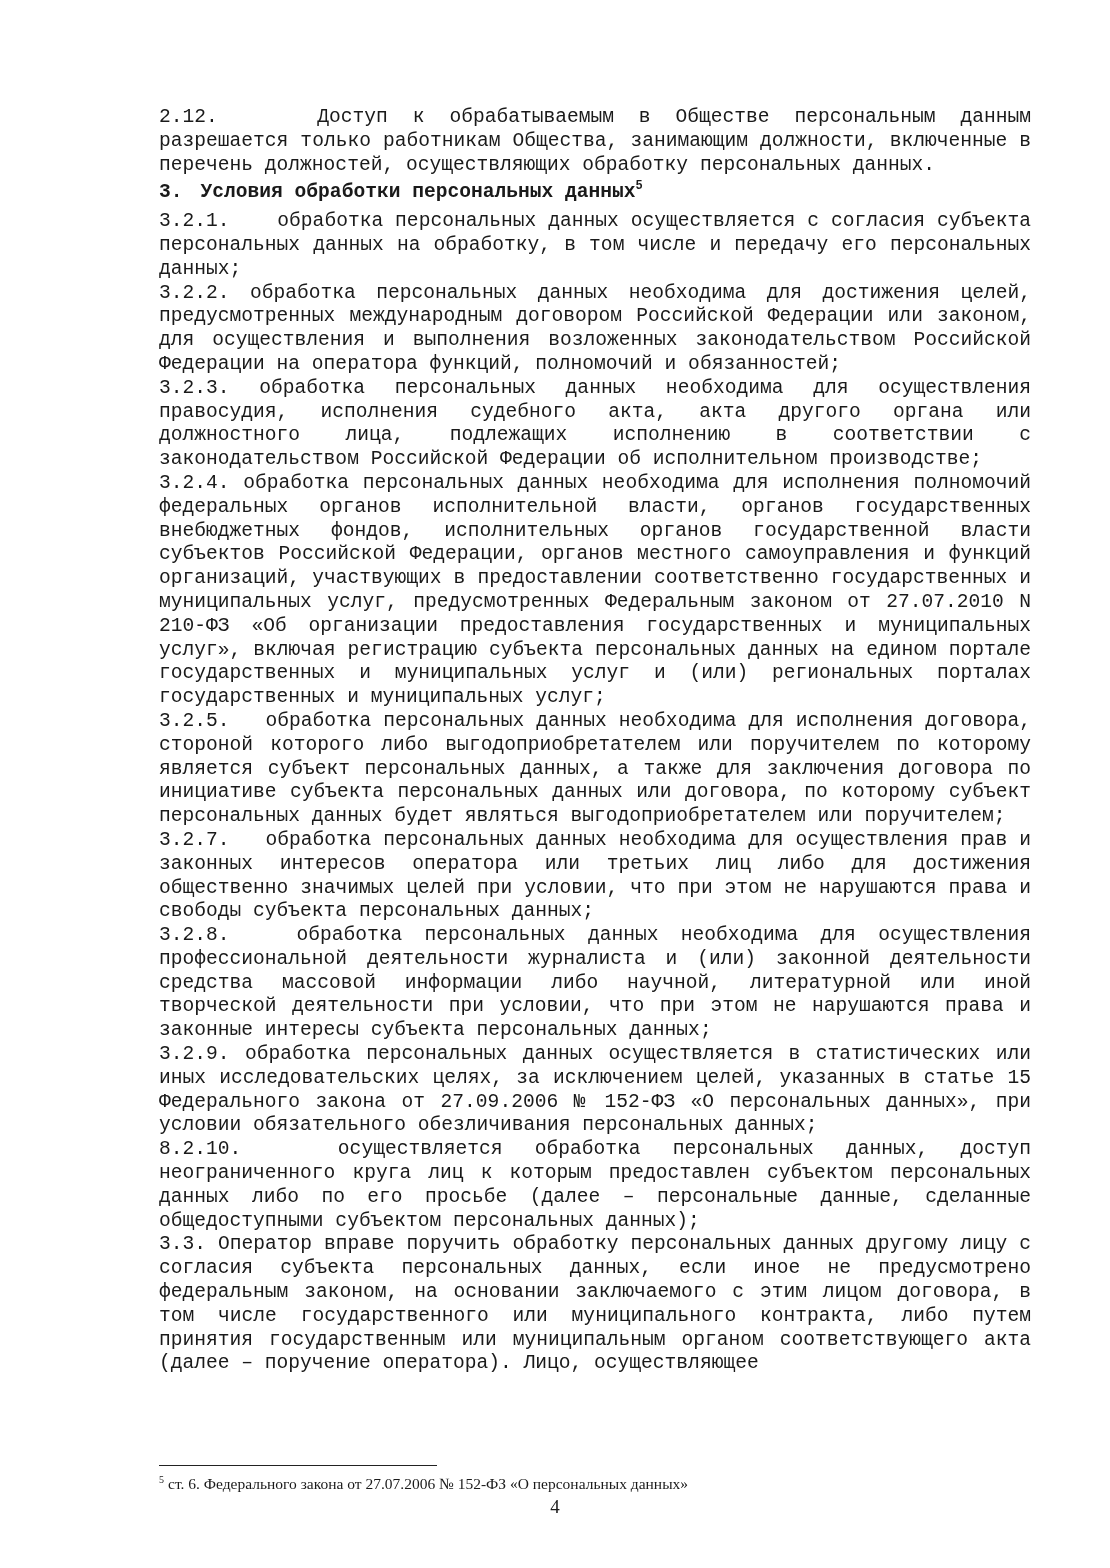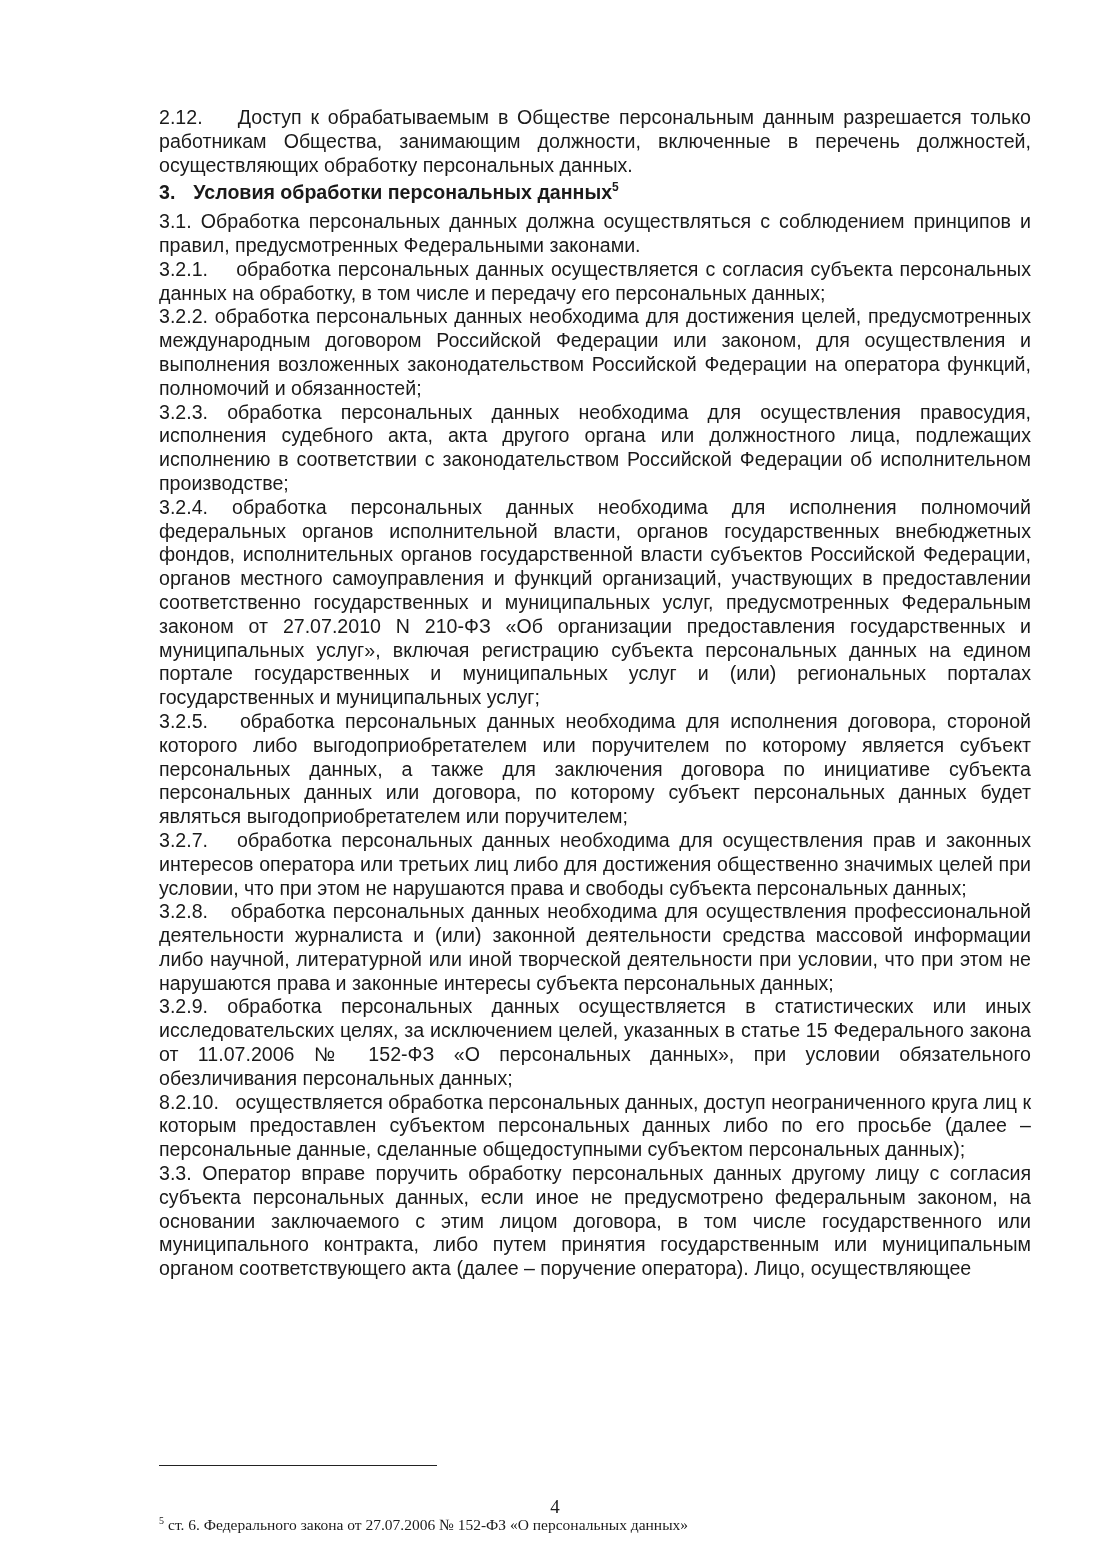--- a/index.html
+++ b/index.html
@@ -1,59 +1,58 @@
 <!DOCTYPE html>
 <html><head>
 <meta charset="utf-8">
 <style>
   html, body { margin: 0; padding: 0; background: #ffffff; }
   body { width: 1110px; height: 1568px; position: relative; overflow: hidden; }
   .page { position: absolute; left: 0; top: 0; width: 1110px; height: 1568px; background: #fff; }
   .content {
     position: absolute; left: 159px; top: 106px; width: 872px;
-    font-family: Liberation Sans, sans-serif;
+    font-family: Liberation Mono, monospace;
     font-size: 19.6px; line-height: 23.8px; color: #1a1a1a;
     text-align: justify;
   }
   .content p { margin: 0; text-align: justify; }
   .heading {
     text-align: right; font-weight: bold; margin: 4px 0 5px 0 !important;
   }
   .heading .hnum { display: inline-block; margin-right: 18px; }
   .heading sup { font-size: 12px; vertical-align: 8px; line-height: 0; }
   .fn-rule { position: absolute; left: 159px; top: 1465px; width: 278px; height: 0; border-top: 1.3px solid #222; }
   .footnote {
     position: absolute; left: 159px; top: 1474px; width: 872px;
-    font-family: "Liberation Serif", "DejaVu Serif", serif; font-size: 15.5px; line-height: 20px; color: #1a1a1a; margin-top: 41px;
+    font-family: "Liberation Serif", "DejaVu Serif", serif; font-size: 15.5px; line-height: 20px; color: #1a1a1a;
   }
   .footnote sup { font-size: 10px; vertical-align: 6px; line-height: 0; margin-right: 4px; }
   .page-number {
     position: absolute; left: 0; width: 1110px; top: 1496px; text-align: center;
     font-family: "Liberation Serif", "DejaVu Serif", serif; font-size: 19px; color: #1a1a1a;
   }
 </style>
 </head>
 <body>
 
 <div class="page">
   <div class="content">
 
     <p><span class="num">2.12.</span>&nbsp;&nbsp;&nbsp;&nbsp;<span>Доступ к обрабатываемым в Обществе персональным данным разрешается только работникам Общества, занимающим должности, включенные в перечень должностей, осуществляющих обработку персональных данных.</span></p>
 
     <p class="heading"><span class="hnum">3.</span><span>Условия обработки персональных данных</span><sup>5</sup></p>
 
-    <p><span>3.1.</span> <span>Обработка персональных данных должна осуществляться с соблюдением принципов и правил, предусмотренных Федеральными законами.</span></p>
     <p><span>3.2.1.</span>&nbsp;&nbsp;&nbsp;&nbsp;<span>обработка персональных данных осуществляется с согласия субъекта персональных данных на обработку, в том числе и передачу его персональных данных;</span></p>
     <p><span>3.2.2.</span> <span>обработка персональных данных необходима для достижения целей, предусмотренных международным договором Российской Федерации или законом, для осуществления и выполнения возложенных законодательством Российской Федерации на оператора функций, полномочий и обязанностей;</span></p>
     <p><span>3.2.3.</span> <span>обработка персональных данных необходима для осуществления правосудия, исполнения судебного акта, акта другого органа или должностного лица, подлежащих исполнению в соответствии с законодательством Российской Федерации об исполнительном производстве;</span></p>
     <p><span>3.2.4.</span> <span>обработка персональных данных необходима для исполнения полномочий федеральных органов исполнительной власти, органов государственных внебюджетных фондов, исполнительных органов государственной власти субъектов Российской Федерации, органов местного самоуправления и функций организаций, участвующих в предоставлении соответственно государственных и муниципальных услуг, предусмотренных Федеральным законом от 27.07.2010 N 210-ФЗ «Об организации предоставления государственных и муниципальных услуг», включая регистрацию субъекта персональных данных на едином портале государственных и муниципальных услуг и (или) региональных порталах государственных и муниципальных услуг;</span></p>
     <p><span>3.2.5.</span>&nbsp;&nbsp;&nbsp;<span>обработка персональных данных необходима для исполнения договора, стороной которого либо выгодоприобретателем или поручителем по которому является субъект персональных данных, а также для заключения договора по инициативе субъекта персональных данных или договора, по которому субъект персональных данных будет являться выгодоприобретателем или поручителем;</span></p>
     <p><span>3.2.7.</span>&nbsp;&nbsp;&nbsp;<span>обработка персональных данных необходима для осуществления прав и законных интересов оператора или третьих лиц либо для достижения общественно значимых целей при условии, что при этом не нарушаются права и свободы субъекта персональных данных;</span></p>
     <p><span>3.2.8.</span>&nbsp;&nbsp;&nbsp;<span>обработка персональных данных необходима для осуществления профессиональной деятельности журналиста и (или) законной деятельности средства массовой информации либо научной, литературной или иной творческой деятельности при условии, что при этом не нарушаются права и законные интересы субъекта персональных данных;</span></p>
-    <p><span>3.2.9.</span> <span>обработка персональных данных осуществляется в статистических или иных исследовательских целях, за исключением целей, указанных в статье 15 Федерального закона от 11.07.2006 № 152-ФЗ «О персональных данных», при условии обязательного обезличивания персональных данных;</span></p>
+    <p><span>3.2.9.</span> <span>обработка персональных данных осуществляется в статистических или иных исследовательских целях, за исключением целей, указанных в статье 15 Федерального закона от 27.09.2006 № 152-ФЗ «О персональных данных», при условии обязательного обезличивания персональных данных;</span></p>
     <p><span>8.2.10.</span>&nbsp;&nbsp;&nbsp;<span>осуществляется обработка персональных данных, доступ неограниченного круга лиц к которым предоставлен субъектом персональных данных либо по его просьбе (далее – персональные данные, сделанные общедоступными субъектом персональных данных);</span></p>
     <p><span>3.3.</span> <span>Оператор вправе поручить обработку персональных данных другому лицу с согласия субъекта персональных данных, если иное не предусмотрено федеральным законом, на основании заключаемого с этим лицом договора, в том числе государственного или муниципального контракта, либо путем принятия государственным или муниципальным органом соответствующего акта (далее – поручение оператора). Лицо, осуществляющее</span></p>
   </div>
 
   <div class="fn-rule"></div>
   <div class="footnote"><sup>5</sup><span>ст. 6. Федерального закона от 27.07.2006 № 152-ФЗ «О персональных данных»</span></div>
 
   <div class="page-number">4</div>
 </div>
 

